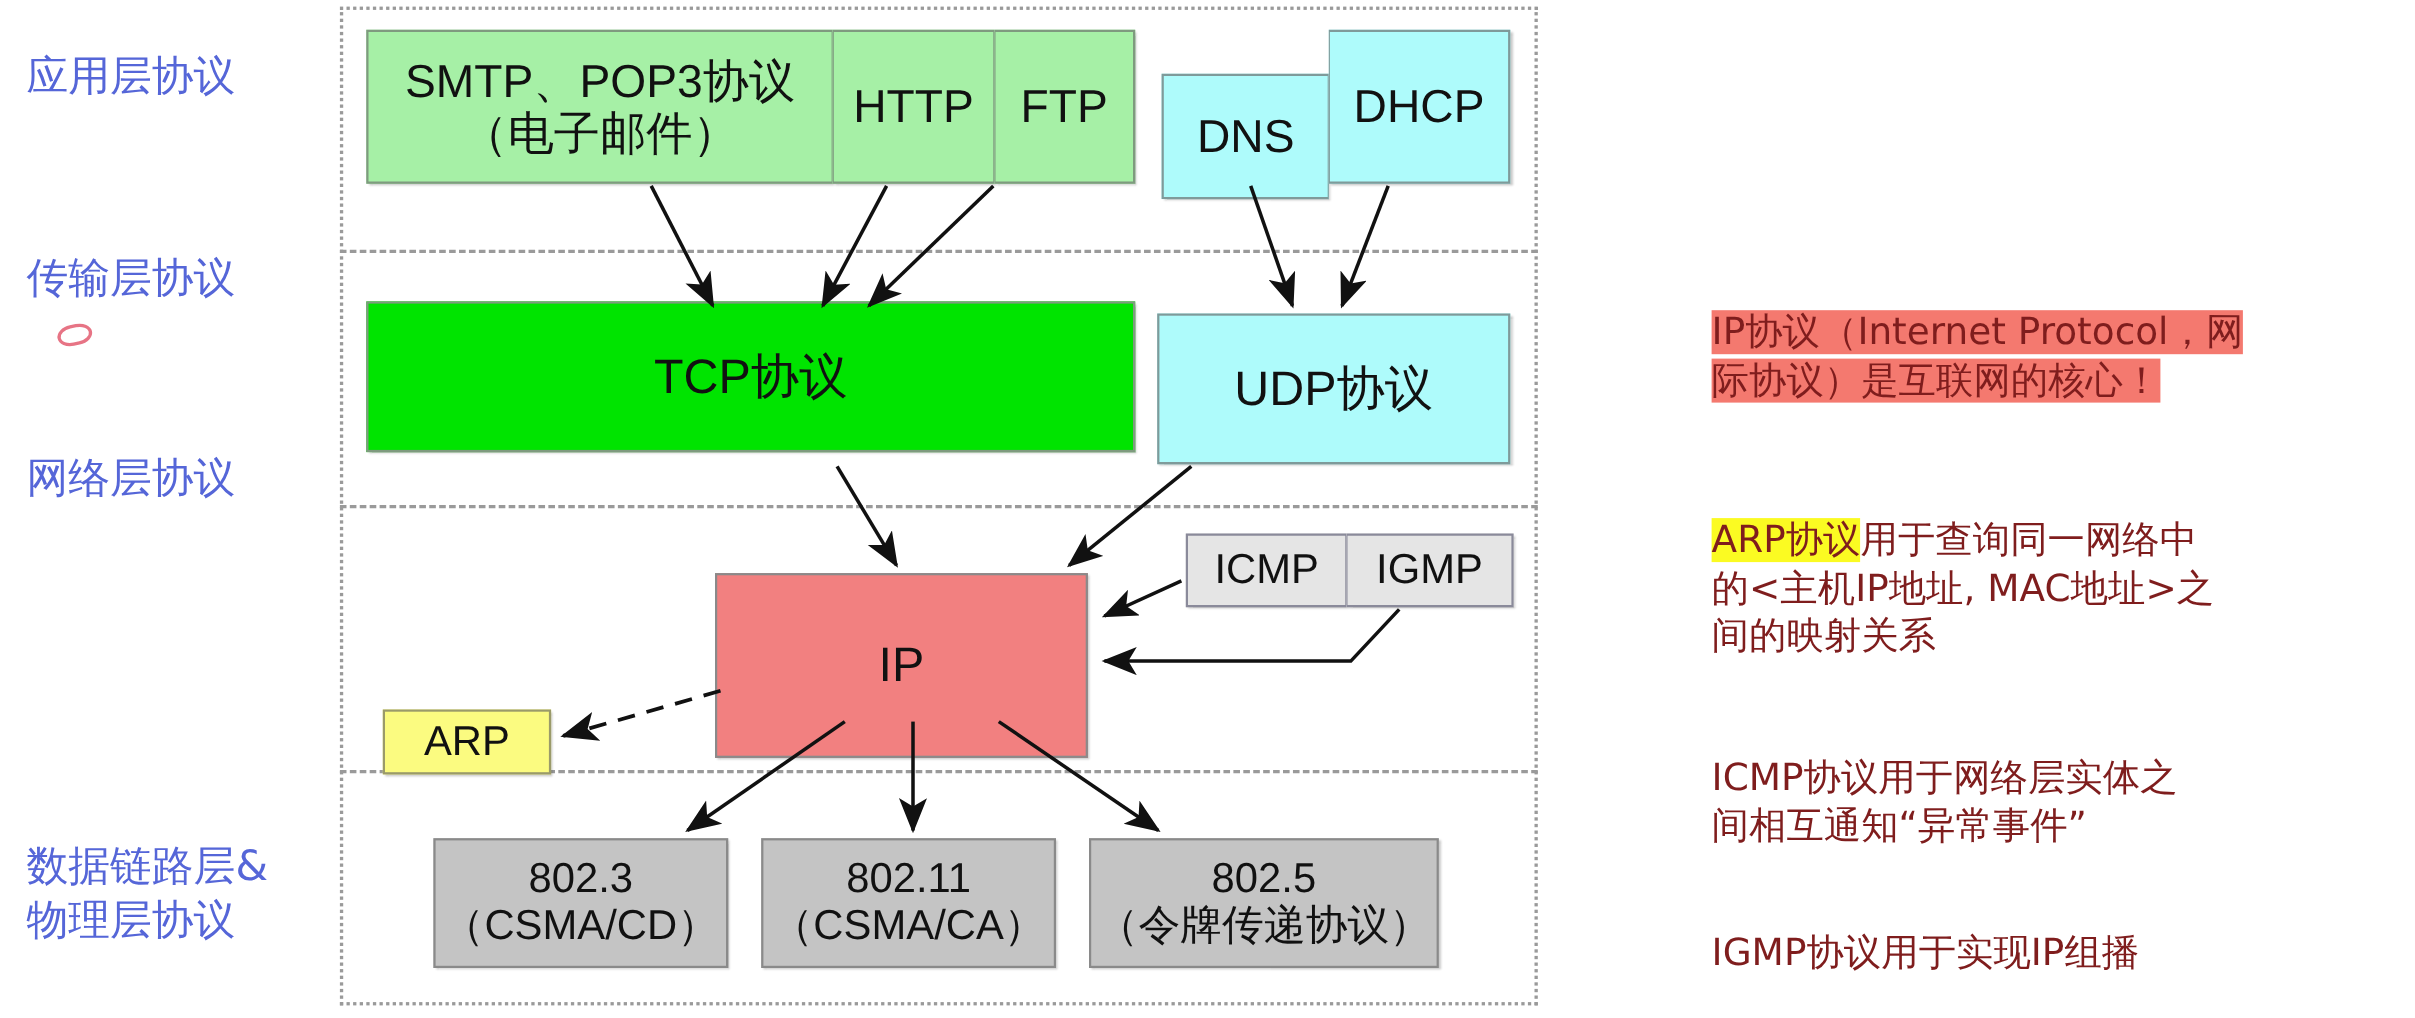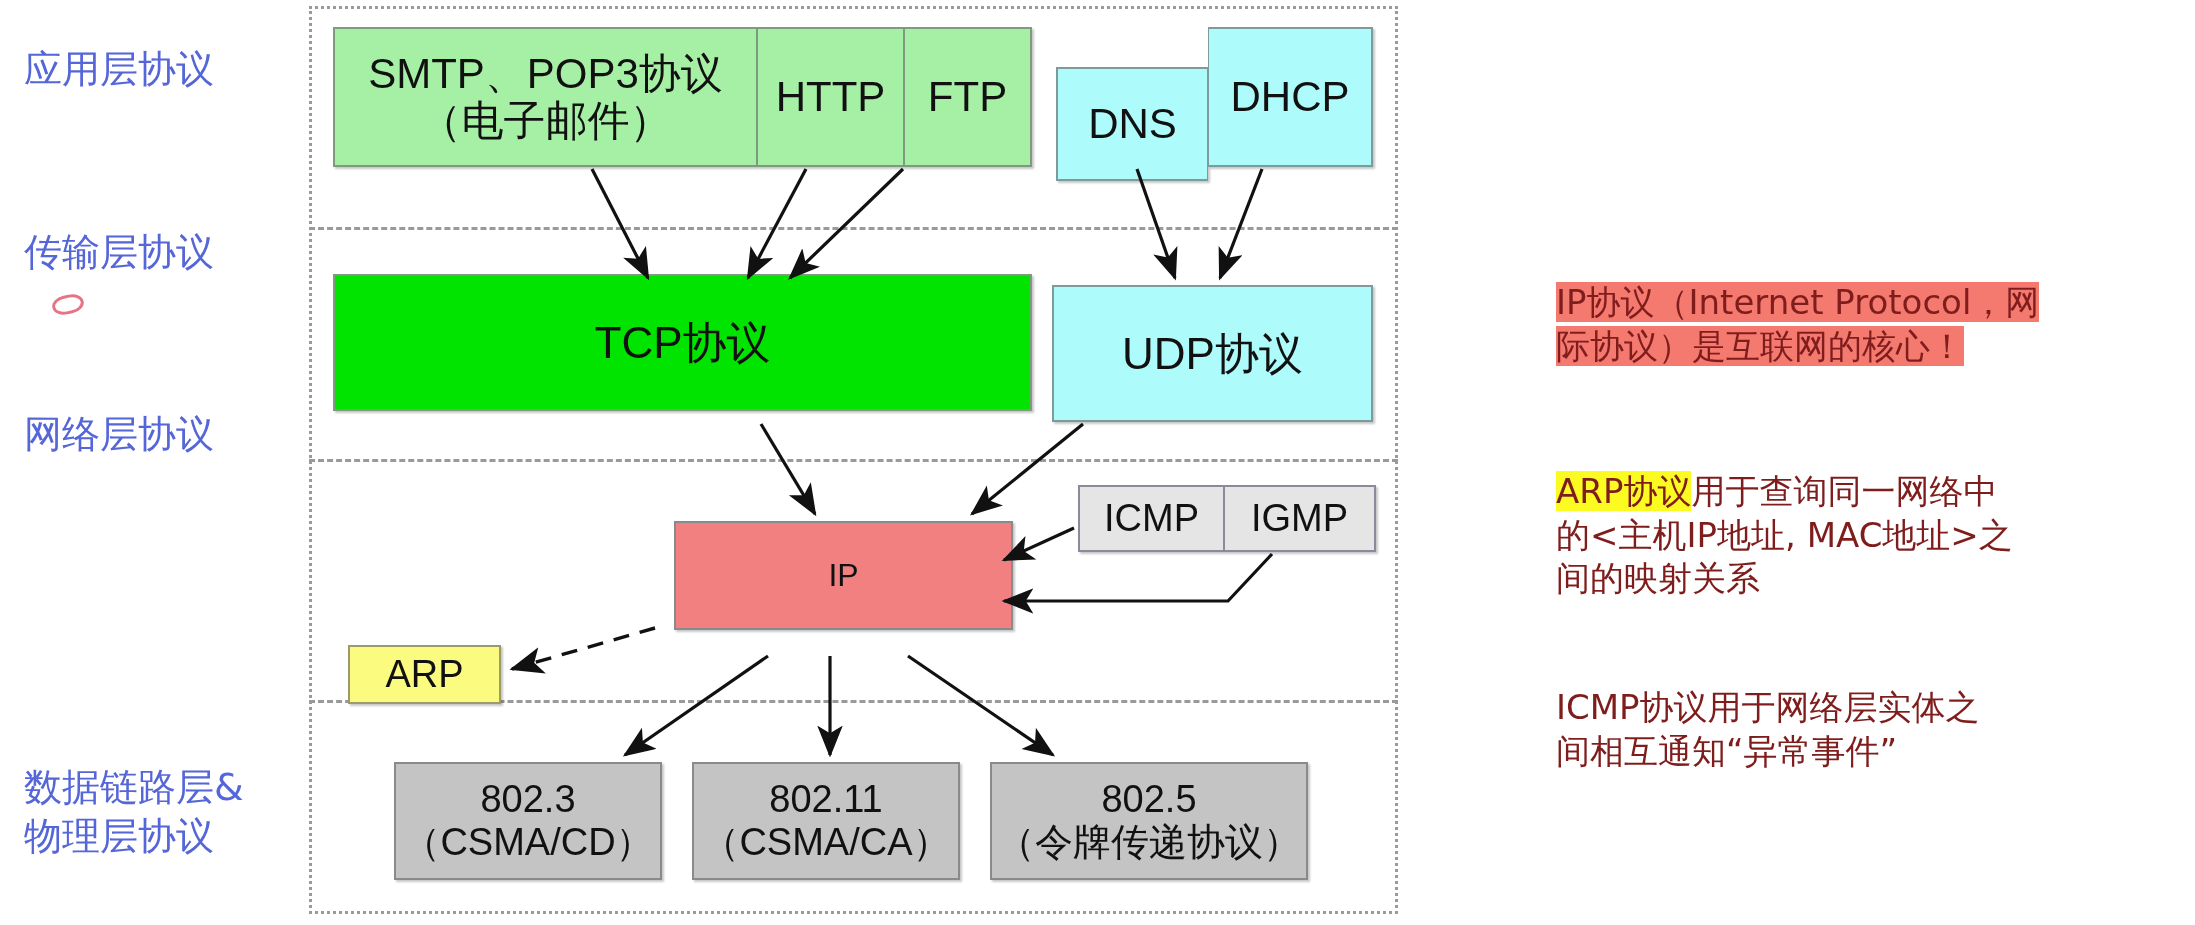--- a/index.html
+++ b/index.html
@@ -123,21 +123,21 @@
   </div>
 
   <div class="pbox purple seg-left" style="left:1078px;top:485px;width:146px;height:67px;font-size:38px;">
     <span>ICMP</span>
   </div>
 
   <div class="pbox purple seg-right" style="left:1224px;top:485px;width:152px;height:67px;font-size:38px;">
     <span>IGMP</span>
   </div>
 
-  <div class="pbox red" style="left:674px;top:521px;width:339px;height:109px;font-size:32px;">
+  <div class="pbox red" style="left:650px;top:521px;width:339px;height:168px;font-size:44px;">
     <span>IP</span>
   </div>
 
   <div class="pbox yellow" style="left:348px;top:645px;width:153px;height:59px;font-size:38px;">
     <span>ARP</span>
   </div>
 
   <div class="pbox grey" style="left:394px;top:762px;width:268px;height:118px;font-size:38px;">
     <span class="lines">
       <span>802.3</span>
@@ -200,14 +200,17 @@
     <span class="hl-yellow">ARP协议</span><span>用于查询同一网络中</span><br>
     <span>的&lt;主机IP地址, MAC地址&gt;之</span><br>
     <span>间的映射关系</span>
   </div>
 
   <div class="note" style="top:686px;">
     <span>ICMP协议用于网络层实体之</span><br>
     <span>间相互通知“异常事件”</span>
   </div>
 
+  <div class="note" style="top:845px;">
+    <span>IGMP协议用于实现IP组播</span>
+  </div>
 
 </div>
 
 </body></html>

